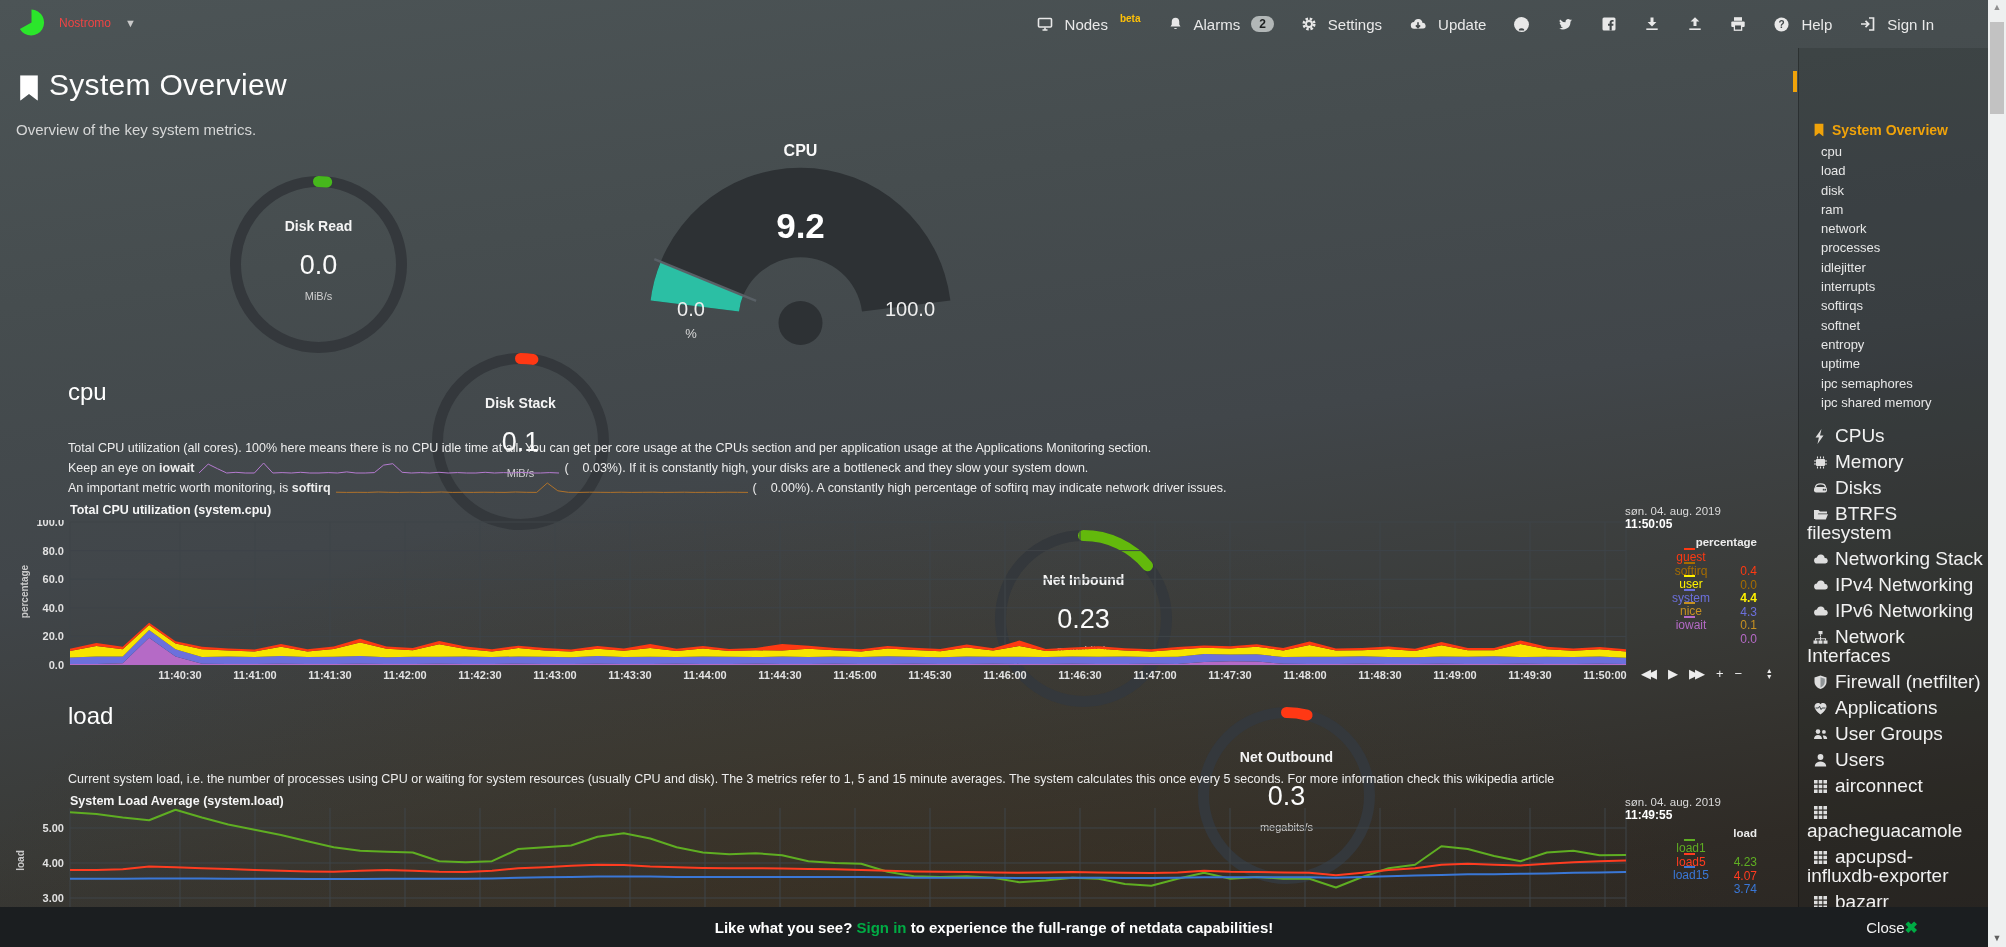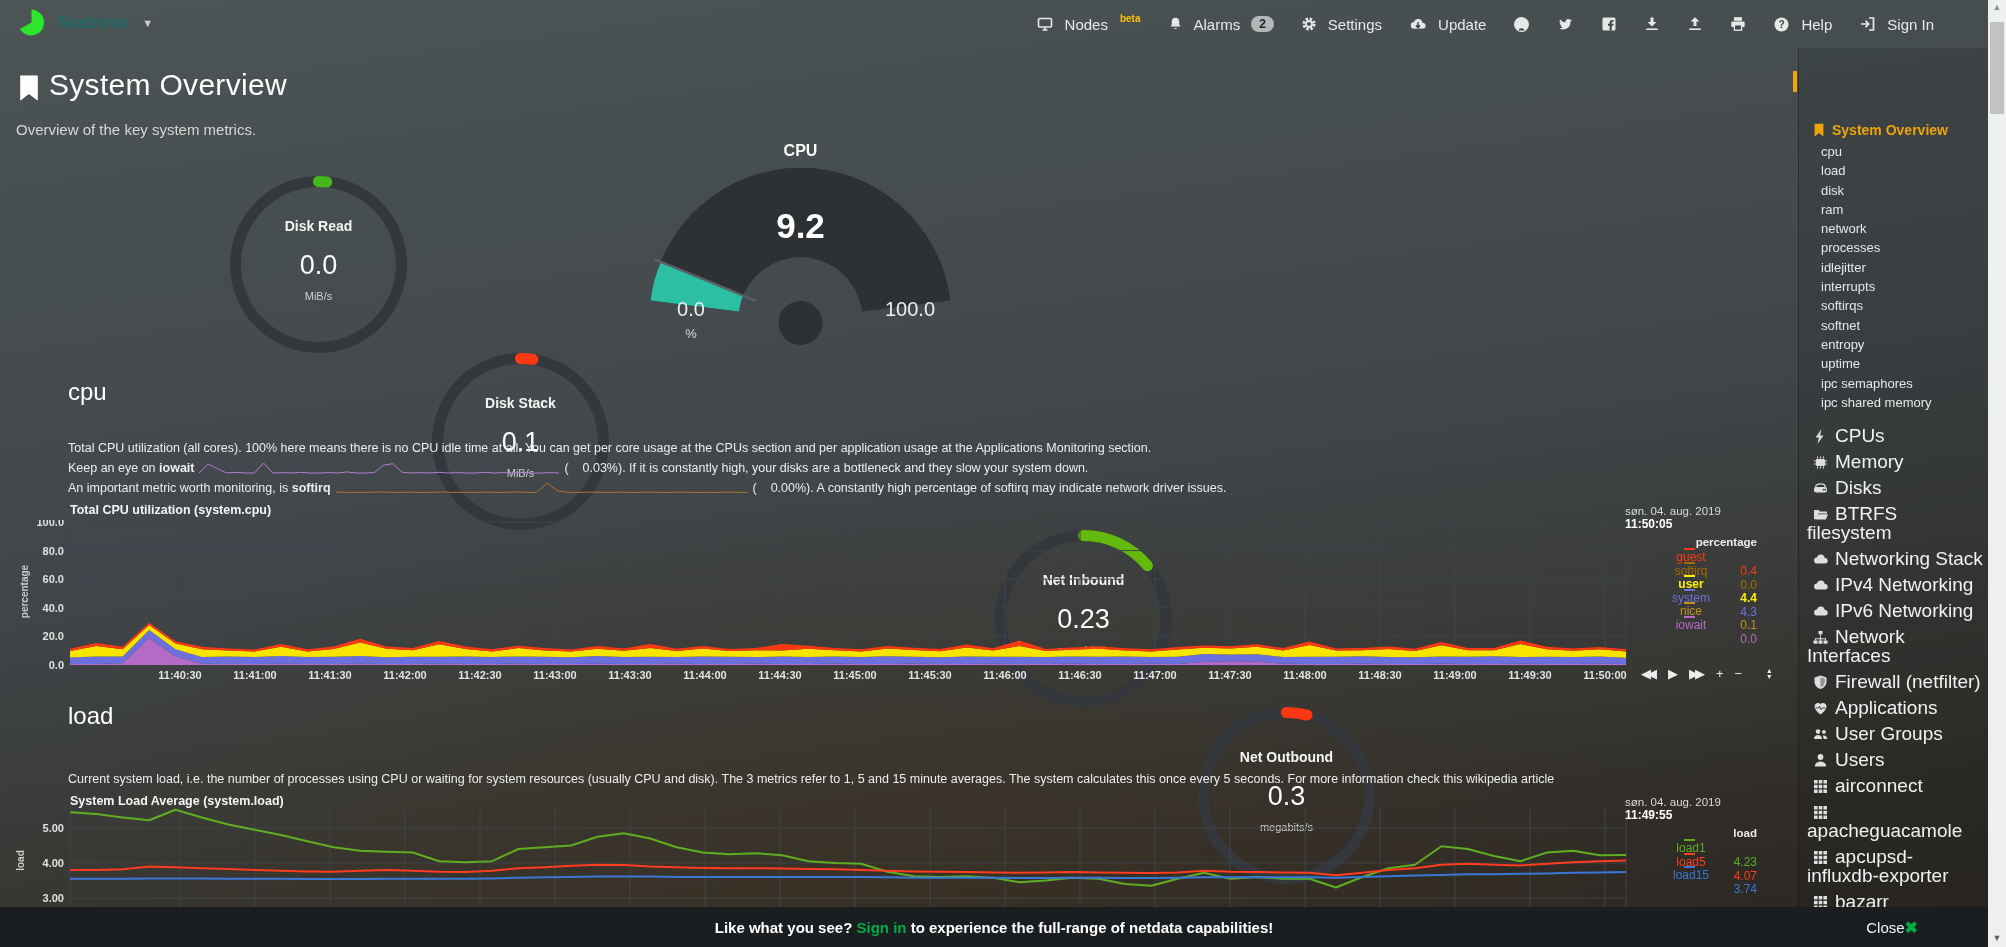--- a/index.html
+++ b/index.html
@@ -9,21 +9,21 @@
     color:#e8e8e8;
     background:
       radial-gradient(ellipse 1500px 950px at 42% 112%, rgba(66,50,28,0.55), rgba(0,0,0,0) 62%),
       linear-gradient(172deg, #4c5456 0%, #464d4f 25%, #41464a 48%, #393a37 70%, #2f2b26 88%, #2a2622 100%);
     position:relative;
   }
 
   
   .navbar { position:absolute; left:0; top:0; width:1988px; height:48px; z-index:30; }
   .brand { position:absolute; left:16px; top:7px; display:flex; align-items:center; gap:12px; cursor:pointer; }
-  .brand-name { font-size:16px; color:#0f766e; }
+  .brand-name { font-size:12px; color:#ef4444; }
   .brand-caret { font-size:11px; color:#c9c9c9; margin-left:2px; }
   .nav-right { position:absolute; right:54px; top:0; height:48px; display:flex; align-items:center; gap:27px; }
   .nav-item { display:flex; align-items:center; gap:11px; font-size:15px; color:#e9e9e9; cursor:pointer; white-space:nowrap; }
   .nav-item svg { display:block; }
   .beta { color:#ffc107; font-size:10px; font-weight:bold; position:relative; top:-6px; margin-left:1px; }
   .badge { background:#b2b7b7; color:#1d2021; border-radius:10px; font-size:12px; font-weight:bold; padding:1px 8px; }
 
   
   .page-title { position:absolute; left:49px; top:68px; font-size:30px; font-weight:500; color:#fdfdfd; letter-spacing:0.3px; }
   .title-bookmark { position:absolute; left:17px; top:74px; }
@@ -401,21 +401,21 @@
         <span class="lg-name" style="color: rgb(254, 57, 18);">guest</span>
         <span class="lg-val" style="color: rgb(254, 57, 18);">0.4</span>
       </div>
       <div class="lg-row">
         <span class="lg-sw" style="background: rgb(166, 109, 0);"></span>
         <span class="lg-name" style="color: rgb(166, 109, 0);">softirq</span>
         <span class="lg-val" style="color: rgb(166, 109, 0);">0.0</span>
       </div>
       <div class="lg-row">
         <span class="lg-sw" style="background: rgb(255, 242, 0);"></span>
-        <span class="lg-name" style="color: rgb(255, 242, 0); font-weight: bold;">user</span>
+        <span class="lg-name" style="color: rgb(255, 242, 0); font-weight: normal;">user</span>
         <span class="lg-val" style="color: rgb(255, 242, 0); font-weight: bold;">4.4</span>
       </div>
       <div class="lg-row">
         <span class="lg-sw" style="background: rgb(108, 112, 220);"></span>
         <span class="lg-name" style="color: rgb(108, 112, 220);">system</span>
         <span class="lg-val" style="color: rgb(108, 112, 220);">4.3</span>
       </div>
       <div class="lg-row">
         <span class="lg-sw" style="background: rgb(199, 145, 33);"></span>
         <span class="lg-name" style="color: rgb(199, 145, 33);">nice</span>

